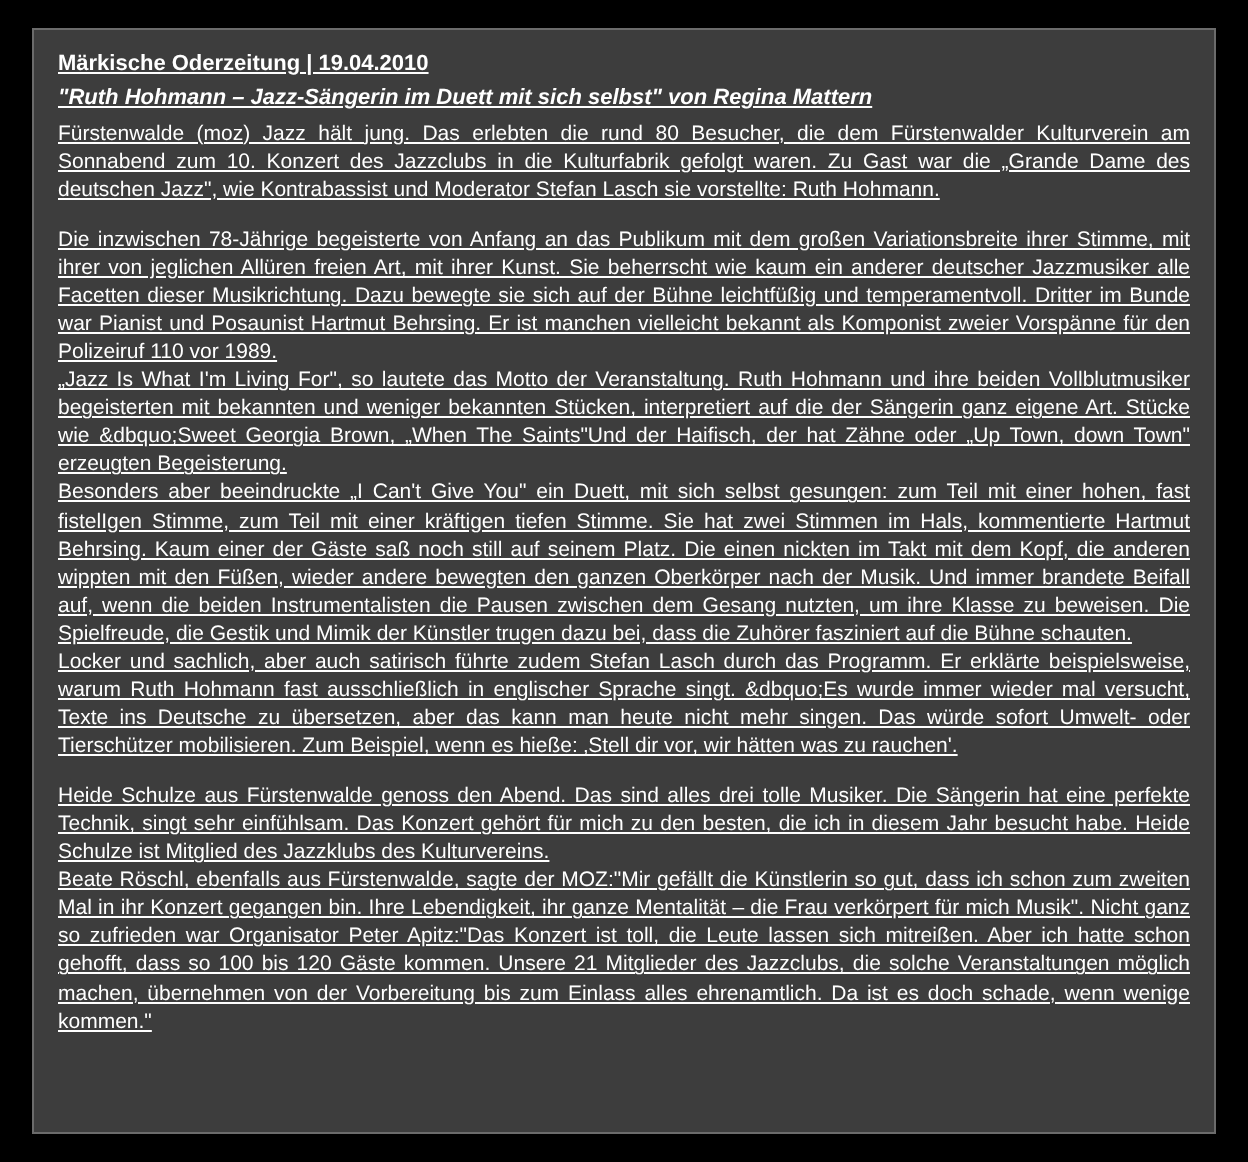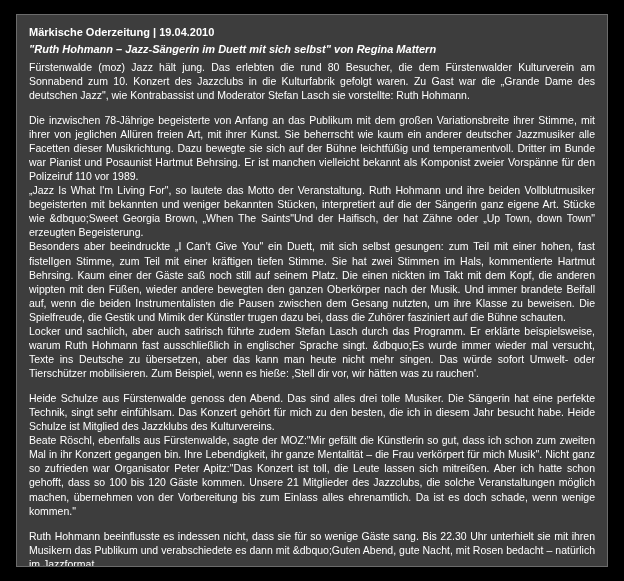--- a/index.html
+++ b/index.html
@@ -23,20 +23,21 @@
   }
   #article {
     background: #3d3d3d;
     border: 1px solid #6b6b6b;
     box-sizing: border-box;
     width: 592px;
     height: 553px;
     padding: 10px 12px 8px 12px;
     color: #ffffff;
     overflow: hidden;
+    text-decoration: underline;
   }
   .head {
     font-size: 11px;
     font-weight: bold;
     color: #ffffff;
     margin: 0 0 2px 0;
     line-height: 1.35;
   }
   .subhead {
     font-size: 11px;
@@ -72,16 +73,15 @@
     <p class="body">Fürstenwalde (moz) Jazz hält jung. Das erlebten die rund 80 Besucher, die dem Fürstenwalder Kulturverein am Sonnabend zum 10. Konzert des Jazzclubs in die Kulturfabrik gefolgt waren. Zu Gast war die „Grande Dame des deutschen Jazz", wie Kontrabassist und Moderator Stefan Lasch sie vorstellte: Ruth Hohmann.</p>
     <div class="gap"></div>
     <p class="body">Die inzwischen 78-Jährige begeisterte von Anfang an das Publikum mit dem großen Variationsbreite ihrer Stimme, mit ihrer von jeglichen Allüren freien Art, mit ihrer Kunst. Sie beherrscht wie kaum ein anderer deutscher Jazzmusiker alle Facetten dieser Musikrichtung. Dazu bewegte sie sich auf der Bühne leichtfüßig und temperamentvoll. Dritter im Bunde war Pianist und Posaunist Hartmut Behrsing. Er ist manchen vielleicht bekannt als Komponist zweier Vorspänne für den Polizeiruf 110 vor 1989.</p>
     <p class="body">„Jazz Is What I'm Living For", so lautete das Motto der Veranstaltung. Ruth Hohmann und ihre beiden Vollblutmusiker begeisterten mit bekannten und weniger bekannten Stücken, interpretiert auf die der Sängerin ganz eigene Art. Stücke wie &amp;dbquo;Sweet Georgia Brown, „When The Saints"Und der Haifisch, der hat Zähne oder „Up Town, down Town" erzeugten Begeisterung.</p>
     <p class="body">Besonders aber beeindruckte „I Can't Give You" ein Duett, mit sich selbst gesungen: zum Teil mit einer hohen, fast fistelIgen Stimme, zum Teil mit einer kräftigen tiefen Stimme. Sie hat zwei Stimmen im Hals, kommentierte Hartmut Behrsing. Kaum einer der Gäste saß noch still auf seinem Platz. Die einen nickten im Takt mit dem Kopf, die anderen wippten mit den Füßen, wieder andere bewegten den ganzen Oberkörper nach der Musik. Und immer brandete Beifall auf, wenn die beiden Instrumentalisten die Pausen zwischen dem Gesang nutzten, um ihre Klasse zu beweisen. Die Spielfreude, die Gestik und Mimik der Künstler trugen dazu bei, dass die Zuhörer fasziniert auf die Bühne schauten.</p>
     <p class="body">Locker und sachlich, aber auch satirisch führte zudem Stefan Lasch durch das Programm. Er erklärte beispielsweise, warum Ruth Hohmann fast ausschließlich in englischer Sprache singt. &amp;dbquo;Es wurde immer wieder mal versucht, Texte ins Deutsche zu übersetzen, aber das kann man heute nicht mehr singen. Das würde sofort Umwelt- oder Tierschützer mobilisieren. Zum Beispiel, wenn es hieße: ‚Stell dir vor, wir hätten was zu rauchen'.</p>
     <div class="gap"></div>
     <p class="body">Heide Schulze aus Fürstenwalde genoss den Abend. Das sind alles drei tolle Musiker. Die Sängerin hat eine perfekte Technik, singt sehr einfühlsam. Das Konzert gehört für mich zu den besten, die ich in diesem Jahr besucht habe. Heide Schulze ist Mitglied des Jazzklubs des Kulturvereins.</p>
     <p class="body">Beate Röschl, ebenfalls aus Fürstenwalde, sagte der MOZ:"Mir gefällt die Künstlerin so gut, dass ich schon zum zweiten Mal in ihr Konzert gegangen bin. Ihre Lebendigkeit, ihr ganze Mentalität – die Frau verkörpert für mich Musik". Nicht ganz so zufrieden war Organisator Peter Apitz:"Das Konzert ist toll, die Leute lassen sich mitreißen. Aber ich hatte schon gehofft, dass so 100 bis 120 Gäste kommen. Unsere 21 Mitglieder des Jazzclubs, die solche Veranstaltungen möglich machen, übernehmen von der Vorbereitung bis zum Einlass alles ehrenamtlich. Da ist es doch schade, wenn wenige kommen."</p>
     <div class="gap"></div>
-    <p class="body">Ruth Hohmann beeinflusste es indessen nicht, dass sie für so wenige Gäste sang. Bis 22.30 Uhr unterhielt sie mit ihren Musikern das Publikum und verabschiedete es dann mit &amp;dbquo;Guten Abend, gute Nacht, mit Rosen bedacht – natürlich im Jazzformat.</p>
 
   </div>
 </div>
 
 </body></html>

